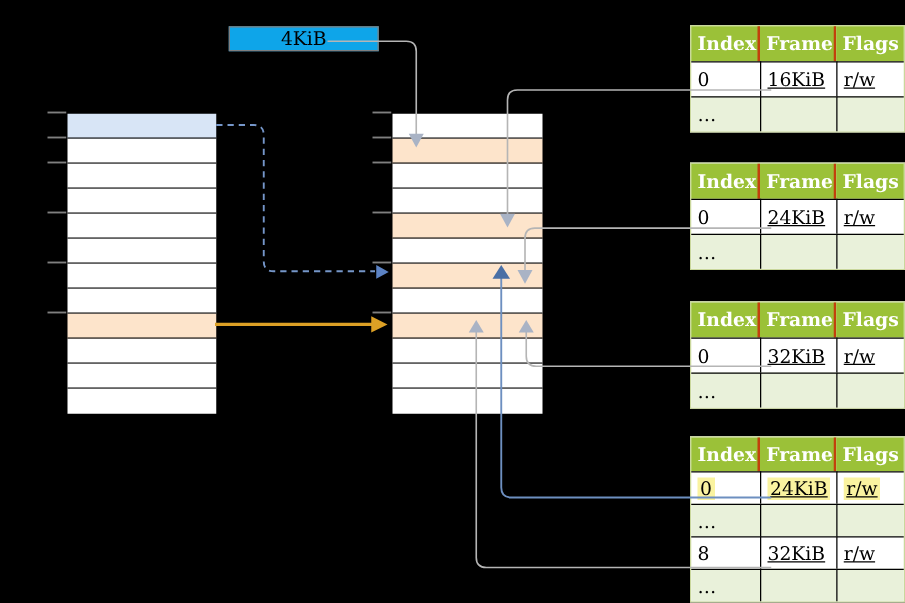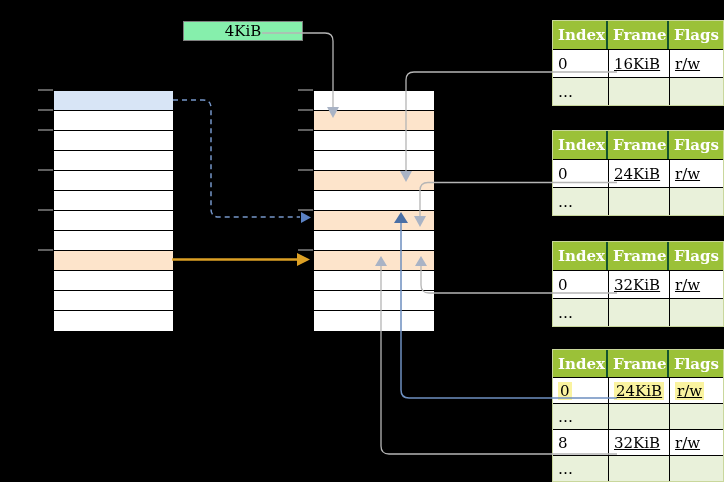--- a/index.html
+++ b/index.html
@@ -16,39 +16,39 @@
   .mem-cell{
     height:20px;background:#fff;border-bottom:1px solid #000;
     box-sizing:border-box;
   }
   .mem-cell:last-child{border-bottom:none;}
   .c-blue{background:#d8e5f6;}
   .c-peach{background:#fde4cb;}
   
   .size-box{
     position:absolute;left:183px;top:21px;width:118px;height:18px;
-    background:#86efac;border:1px solid #7f7f7f;
+    background:#0ea5e9;border:1px solid #7f7f7f;
     display:flex;align-items:center;justify-content:center;
     font-size:15px;color:#000;
   }
   
   .ptable{
     position:absolute;width:170px;
     display:grid;grid-template-columns:55px 61px 54px;
     background:#fff;border:1px solid #c9d79c;
     font-size:15px;
   }
   .ptable .cell{
     display:flex;align-items:center;padding-left:5px;
     box-sizing:border-box;overflow:hidden;white-space:nowrap;
   }
   .rows28{grid-auto-rows:28px;}
   .rows26{grid-template-rows:27px 26px 26px 26px 26px;}
   .th{background:#9bc138;color:#fff;font-weight:bold;}
-  .th.c1,.th.c2{border-right:2px solid #14532d;}
+  .th.c1,.th.c2{border-right:2px solid #c2410c;}
   .td{border-top:1px solid #000;color:#000;}
   .td.c2,.td.c3{border-left:1px solid #000;text-decoration:underline;}
   .dots{background:#e9f1da;}
   .hl{background:#faf3a0;padding:0 2px;}
   
   svg.overlay{position:absolute;left:0;top:0;z-index:5;pointer-events:none;}
 </style>
 </head>
 <body>
 

